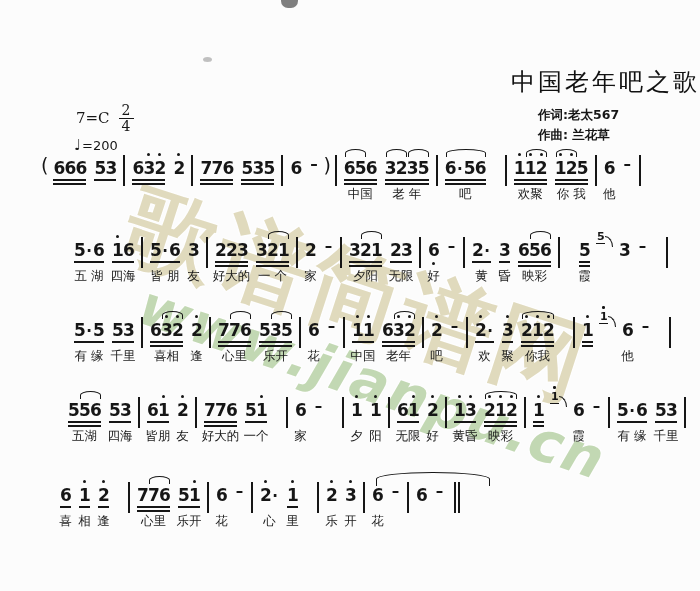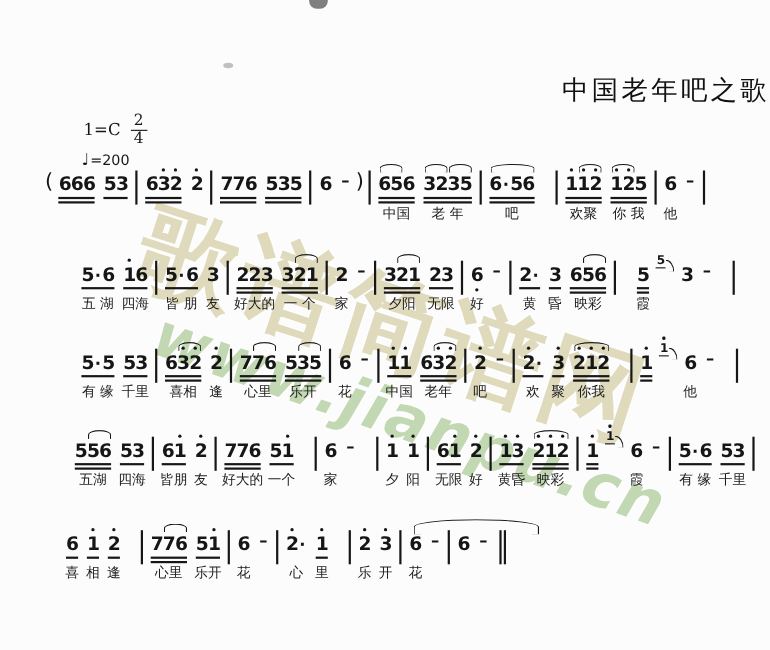--- a/index.html
+++ b/index.html
@@ -64,25 +64,29 @@
 
 <div class="page">
   <div class="wm-cn" style="color: rgb(210, 200, 156);">歌谱简谱网</div>
   <div class="wm-url" style="color: rgb(157, 193, 131);">www.jianpu.cn</div>
   <div class="art1"></div>
   <div class="art2"></div>
 
   <h1 class="title">中国老年吧之歌</h1>
 
   <div class="keysig">
-    <span>1=C</span><span class="frac"><span class="fn">2</span><span class="fd">4</span></span>
+    <span>7=C</span><span class="frac"><span class="fn">2</span><span class="fd">4</span></span>
   </div>
   <div class="tempo">
     <span class="noteglyph">♩</span><span>=200</span>
   </div>
 
+  <div class="credits">
+    <div>作词:老太567</div>
+    <div>作曲: 兰花草</div>
+  </div>
 
   <div class="mline l1" id="mline-1"><div class="paren">(</div><div class="grp" style="width: 33px;"><div class="drow"><span class="d">6</span><span class="d">6</span><span class="d">6</span></div><div class="ul"></div><div class="ul"></div></div><div class="grp" style="width: 22px;"><div class="drow"><span class="d">5</span><span class="d">3</span></div><div class="ul"></div></div><div class="bar"></div><div class="grp" style="width: 33px;"><div class="drow"><span class="d">6</span><span class="d">3<i class="hdot"></i></span><span class="d">2<i class="hdot"></i></span></div><div class="ul"></div><div class="ul"></div></div><div class="grp" style="width: 11px;"><div class="drow"><span class="d">2<i class="hdot"></i></span></div></div><div class="bar"></div><div class="grp" style="width: 33px;"><div class="drow"><span class="d">7</span><span class="d">7</span><span class="d">6</span></div><div class="ul"></div><div class="ul"></div></div><div class="grp" style="width: 33px;"><div class="drow"><span class="d">5</span><span class="d">3</span><span class="d">5</span></div><div class="ul"></div><div class="ul"></div></div><div class="bar"></div><div class="grp" style="width: 11px;"><div class="drow"><span class="d">6</span></div></div><div class="dash">–</div><div class="paren">)</div><div class="bar"></div><div class="grp" style="width: 33px;"><div class="slur" style="left: 1px; width: 19px;"></div><div class="drow"><span class="d">6</span><span class="d">5</span><span class="d">6</span></div><div class="ul"></div><div class="ul"></div><div class="lyric">中国</div></div><div class="grp" style="width: 44px;"><div class="slur" style="left: 1px; width: 19px;"></div><div class="slur" style="left: 23px; width: 19px;"></div><div class="drow"><span class="d">3</span><span class="d">2</span><span class="d">3</span><span class="d">5</span></div><div class="ul"></div><div class="ul"></div><div class="lyric">老 年</div></div><div class="bar"></div><div class="grp" style="width: 41px;"><div class="slur" style="left: 1px; width: 38px;"></div><div class="drow"><span class="d">6</span><span class="adot">·</span><span class="d">5</span><span class="d">6</span></div><div class="ul"></div><div class="ul"></div><div class="lyric">吧</div></div><div class="sp"></div><div class="bar"></div><div class="grp" style="width: 33px;"><div class="slur" style="left: 12px; width: 19px;"></div><div class="drow"><span class="d">1<i class="hdot"></i></span><span class="d">1<i class="hdot"></i></span><span class="d">2<i class="hdot"></i></span></div><div class="ul"></div><div class="ul"></div><div class="lyric">欢聚</div></div><div class="grp" style="width: 33px;"><div class="slur" style="left: 1px; width: 19px;"></div><div class="drow"><span class="d">1<i class="hdot"></i></span><span class="d">2<i class="hdot"></i></span><span class="d">5</span></div><div class="ul"></div><div class="ul"></div><div class="lyric">你 我</div></div><div class="bar"></div><div class="grp" style="width: 11px;"><div class="drow"><span class="d">6</span></div><div class="lyric">他</div></div><div class="dash">–</div><div class="bar"></div></div>
   <div class="mline l2" id="mline-2"><div class="grp" style="width: 30px;"><div class="drow"><span class="d">5</span><span class="adot">·</span><span class="d">6</span></div><div class="ul"></div><div class="lyric">五 湖</div></div><div class="grp" style="width: 22px;"><div class="drow"><span class="d">1<i class="hdot"></i></span><span class="d">6</span></div><div class="ul"></div><div class="lyric">四海</div></div><div class="bar"></div><div class="grp" style="width: 30px;"><div class="drow"><span class="d">5</span><span class="adot">·</span><span class="d">6</span></div><div class="ul"></div><div class="lyric">皆 朋</div></div><div class="grp" style="width: 11px;"><div class="drow"><span class="d">3</span></div><div class="lyric">友</div></div><div class="bar"></div><div class="grp" style="width: 33px;"><div class="drow"><span class="d">2</span><span class="d">2</span><span class="d">3</span></div><div class="ul"></div><div class="ul"></div><div class="lyric">好大的</div></div><div class="grp" style="width: 33px;"><div class="slur" style="left: 12px; width: 19px;"></div><div class="drow"><span class="d">3</span><span class="d">2</span><span class="d">1</span></div><div class="ul"></div><div class="ul"></div><div class="lyric">一 个</div></div><div class="bar"></div><div class="grp" style="width: 11px;"><div class="drow"><span class="d">2</span></div><div class="lyric">家</div></div><div class="dash">–</div><div class="bar"></div><div class="grp" style="width: 33px;"><div class="slur" style="left: 12px; width: 19px;"></div><div class="drow"><span class="d">3</span><span class="d">2</span><span class="d">1</span></div><div class="ul"></div><div class="ul"></div><div class="lyric">夕阳</div></div><div class="grp" style="width: 22px;"><div class="drow"><span class="d">2</span><span class="d">3</span></div><div class="ul"></div><div class="lyric">无限</div></div><div class="bar"></div><div class="grp" style="width: 11px;"><div class="drow"><span class="d">6<i class="ldot"></i></span></div><div class="lyric">好</div></div><div class="dash">–</div><div class="bar"></div><div class="grp" style="width: 19px;"><div class="drow"><span class="d">2</span><span class="adot">·</span></div><div class="ul"></div><div class="lyric">黄</div></div><div class="grp" style="width: 11px;"><div class="drow"><span class="d">3</span></div><div class="ul"></div><div class="lyric">昏</div></div><div class="grp" style="width: 33px;"><div class="slur" style="left: 12px; width: 19px;"></div><div class="drow"><span class="d">6</span><span class="d">5</span><span class="d">6</span></div><div class="ul"></div><div class="ul"></div><div class="lyric">映彩</div></div><div class="bar"></div><div class="sp"></div><div class="grp" style="width: 11px;"><div class="drow"><span class="d">5</span></div><div class="ul"></div><div class="ul"></div><div class="lyric">霞</div></div><div class="grace"><span class="g-num">5</span><div class="g-ul"></div><div class="g-arc"></div></div><div class="grp" style="width: 11px;"><div class="drow"><span class="d">3</span></div></div><div class="dash">–</div><div class="sp"></div><div class="bar"></div></div>
   <div class="mline l3" id="mline-3"><div class="grp" style="width: 30px;"><div class="drow"><span class="d">5</span><span class="adot">·</span><span class="d">5</span></div><div class="ul"></div><div class="lyric">有 缘</div></div><div class="grp" style="width: 22px;"><div class="drow"><span class="d">5</span><span class="d">3</span></div><div class="ul"></div><div class="lyric">千里</div></div><div class="bar"></div><div class="grp" style="width: 33px;"><div class="slur" style="left: 12px; width: 19px;"></div><div class="drow"><span class="d">6</span><span class="d">3<i class="hdot"></i></span><span class="d">2<i class="hdot"></i></span></div><div class="ul"></div><div class="ul"></div><div class="lyric">喜相</div></div><div class="grp" style="width: 11px;"><div class="drow"><span class="d">2<i class="hdot"></i></span></div><div class="lyric">逢</div></div><div class="bar"></div><div class="grp" style="width: 33px;"><div class="slur" style="left: 12px; width: 19px;"></div><div class="drow"><span class="d">7</span><span class="d">7</span><span class="d">6</span></div><div class="ul"></div><div class="ul"></div><div class="lyric">心里</div></div><div class="grp" style="width: 33px;"><div class="slur" style="left: 12px; width: 19px;"></div><div class="drow"><span class="d">5</span><span class="d">3</span><span class="d">5</span></div><div class="ul"></div><div class="ul"></div><div class="lyric">乐开</div></div><div class="bar"></div><div class="grp" style="width: 11px;"><div class="drow"><span class="d">6</span></div><div class="lyric">花</div></div><div class="dash">–</div><div class="bar"></div><div class="grp" style="width: 22px;"><div class="drow"><span class="d">1<i class="hdot"></i></span><span class="d">1<i class="hdot"></i></span></div><div class="ul"></div><div class="lyric">中国</div></div><div class="grp" style="width: 33px;"><div class="slur" style="left: 12px; width: 19px;"></div><div class="drow"><span class="d">6</span><span class="d">3<i class="hdot"></i></span><span class="d">2<i class="hdot"></i></span></div><div class="ul"></div><div class="ul"></div><div class="lyric">老年</div></div><div class="bar"></div><div class="grp" style="width: 11px;"><div class="drow"><span class="d">2<i class="hdot"></i></span></div><div class="lyric">吧</div></div><div class="dash">–</div><div class="bar"></div><div class="grp" style="width: 19px;"><div class="drow"><span class="d">2<i class="hdot"></i></span><span class="adot">·</span></div><div class="ul"></div><div class="lyric">欢</div></div><div class="grp" style="width: 11px;"><div class="drow"><span class="d">3<i class="hdot"></i></span></div><div class="ul"></div><div class="lyric">聚</div></div><div class="grp" style="width: 33px;"><div class="slur" style="left: 1px; width: 30px;"></div><div class="drow"><span class="d">2<i class="hdot"></i></span><span class="d">1<i class="hdot"></i></span><span class="d">2<i class="hdot"></i></span></div><div class="ul"></div><div class="ul"></div><div class="lyric">你我</div></div><div class="sp"></div><div class="bar"></div><div class="grp" style="width: 11px;"><div class="drow"><span class="d">1<i class="hdot"></i></span></div><div class="ul"></div><div class="ul"></div></div><div class="grace"><span class="g-num">1</span><i class="g-hdot"></i><div class="g-ul"></div><div class="g-arc"></div></div><div class="grp" style="width: 11px;"><div class="drow"><span class="d">6</span></div><div class="lyric">他</div></div><div class="dash">–</div><div class="sp"></div><div class="bar"></div></div>
   <div class="mline l4" id="mline-4"><div class="grp" style="width: 33px;"><div class="slur" style="left: 12px; width: 19px;"></div><div class="drow"><span class="d">5</span><span class="d">5</span><span class="d">6</span></div><div class="ul"></div><div class="ul"></div><div class="lyric">五湖</div></div><div class="grp" style="width: 22px;"><div class="drow"><span class="d">5</span><span class="d">3</span></div><div class="ul"></div><div class="lyric">四海</div></div><div class="bar"></div><div class="grp" style="width: 22px;"><div class="drow"><span class="d">6</span><span class="d">1<i class="hdot"></i></span></div><div class="ul"></div><div class="lyric">皆朋</div></div><div class="grp" style="width: 11px;"><div class="drow"><span class="d">2<i class="hdot"></i></span></div><div class="lyric">友</div></div><div class="bar"></div><div class="grp" style="width: 33px;"><div class="drow"><span class="d">7</span><span class="d">7</span><span class="d">6</span></div><div class="ul"></div><div class="ul"></div><div class="lyric">好大的</div></div><div class="grp" style="width: 22px;"><div class="drow"><span class="d">5</span><span class="d">1<i class="hdot"></i></span></div><div class="ul"></div><div class="lyric">一个</div></div><div class="sp"></div><div class="bar"></div><div class="grp" style="width: 11px;"><div class="drow"><span class="d">6</span></div><div class="lyric">家</div></div><div class="dash">–</div><div class="sp"></div><div class="bar"></div><div class="grp" style="width: 11px;"><div class="drow"><span class="d">1<i class="hdot"></i></span></div><div class="lyric">夕</div></div><div class="grp" style="width: 11px;"><div class="drow"><span class="d">1<i class="hdot"></i></span></div><div class="lyric">阳</div></div><div class="bar"></div><div class="grp" style="width: 22px;"><div class="drow"><span class="d">6</span><span class="d">1<i class="hdot"></i></span></div><div class="ul"></div><div class="lyric">无限</div></div><div class="grp" style="width: 11px;"><div class="drow"><span class="d">2<i class="hdot"></i></span></div><div class="lyric">好</div></div><div class="bar"></div><div class="grp" style="width: 22px;"><div class="drow"><span class="d">1<i class="hdot"></i></span><span class="d">3<i class="hdot"></i></span></div><div class="ul"></div><div class="lyric">黄昏</div></div><div class="grp" style="width: 33px;"><div class="slur" style="left: 1px; width: 30px;"></div><div class="drow"><span class="d">2<i class="hdot"></i></span><span class="d">1<i class="hdot"></i></span><span class="d">2<i class="hdot"></i></span></div><div class="ul"></div><div class="ul"></div><div class="lyric">映彩</div></div><div class="bar"></div><div class="grp" style="width: 11px;"><div class="drow"><span class="d">1<i class="hdot"></i></span></div><div class="ul"></div><div class="ul"></div></div><div class="grace"><span class="g-num">1</span><i class="g-hdot"></i><div class="g-ul"></div><div class="g-arc"></div></div><div class="grp" style="width: 11px;"><div class="drow"><span class="d">6</span></div><div class="lyric">霞</div></div><div class="dash">–</div><div class="bar"></div><div class="grp" style="width: 30px;"><div class="drow"><span class="d">5</span><span class="adot">·</span><span class="d">6</span></div><div class="ul"></div><div class="lyric">有 缘</div></div><div class="grp" style="width: 22px;"><div class="drow"><span class="d">5</span><span class="d">3</span></div><div class="ul"></div><div class="lyric">千里</div></div><div class="bar"></div></div>
   <div class="mline l5" id="mline-5"><div class="grp" style="width: 11px;"><div class="drow"><span class="d">6</span></div><div class="ul"></div><div class="lyric">喜</div></div><div class="grp" style="width: 11px;"><div class="drow"><span class="d">1<i class="hdot"></i></span></div><div class="ul"></div><div class="lyric">相</div></div><div class="grp" style="width: 11px;"><div class="drow"><span class="d">2<i class="hdot"></i></span></div><div class="ul"></div><div class="lyric">逢</div></div><div class="sp"></div><div class="bar"></div><div class="grp" style="width: 33px;"><div class="slur" style="left: 12px; width: 19px;"></div><div class="drow"><span class="d">7</span><span class="d">7</span><span class="d">6</span></div><div class="ul"></div><div class="ul"></div><div class="lyric">心里</div></div><div class="grp" style="width: 22px;"><div class="drow"><span class="d">5</span><span class="d">1<i class="hdot"></i></span></div><div class="ul"></div><div class="lyric">乐开</div></div><div class="bar"></div><div class="grp" style="width: 11px;"><div class="drow"><span class="d">6</span></div><div class="lyric">花</div></div><div class="dash">–</div><div class="bar"></div><div class="grp" style="width: 19px;"><div class="drow"><span class="d">2<i class="hdot"></i></span><span class="adot">·</span></div><div class="lyric">心</div></div><div class="grp" style="width: 11px;"><div class="drow"><span class="d">1<i class="hdot"></i></span></div><div class="ul"></div><div class="lyric">里</div></div><div class="sp"></div><div class="bar"></div><div class="grp" style="width: 11px;"><div class="drow"><span class="d">2<i class="hdot"></i></span></div><div class="lyric">乐</div></div><div class="grp" style="width: 11px;"><div class="drow"><span class="d">3<i class="hdot"></i></span></div><div class="lyric">开</div></div><div class="bar"></div><div class="grp" style="width: 11px;"><div class="slur big" style="left: 4px; width: 112px;"></div><div class="drow"><span class="d">6</span></div><div class="lyric">花</div></div><div class="dash">–</div><div class="bar"></div><div class="grp" style="width: 11px;"><div class="drow"><span class="d">6</span></div></div><div class="dash">–</div><div class="bar2"></div></div>
 </div>
 
 </body></html>

